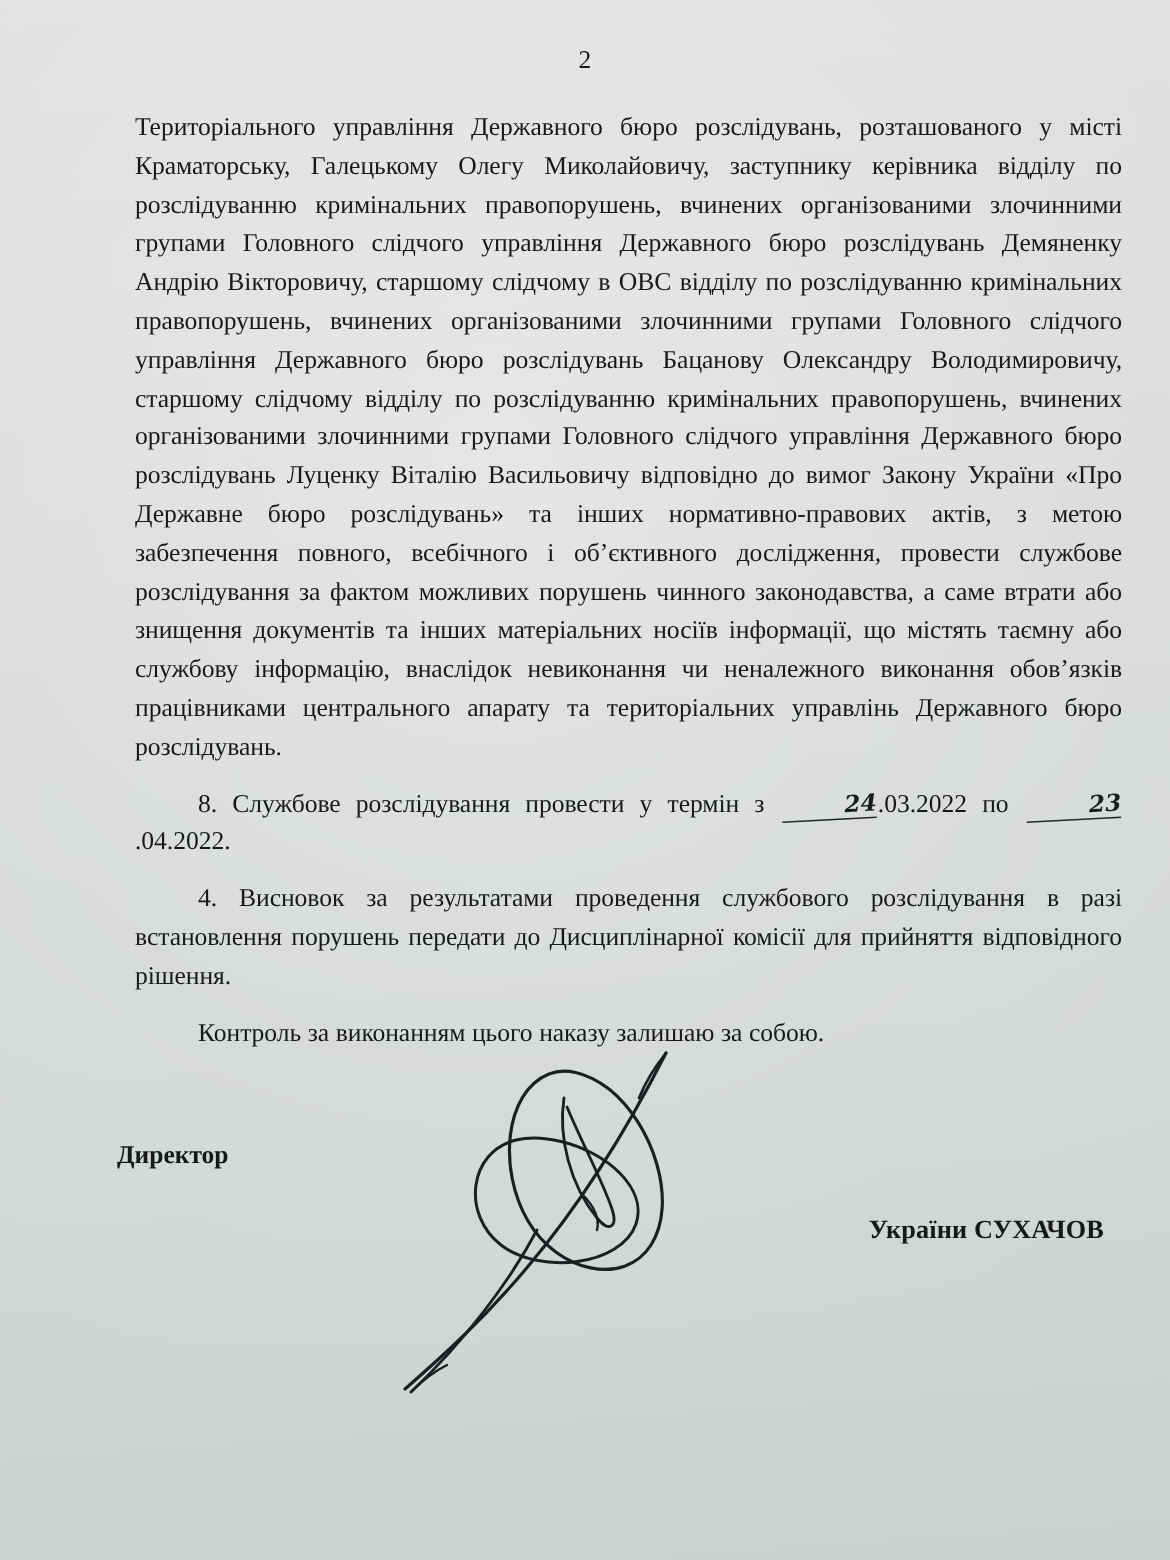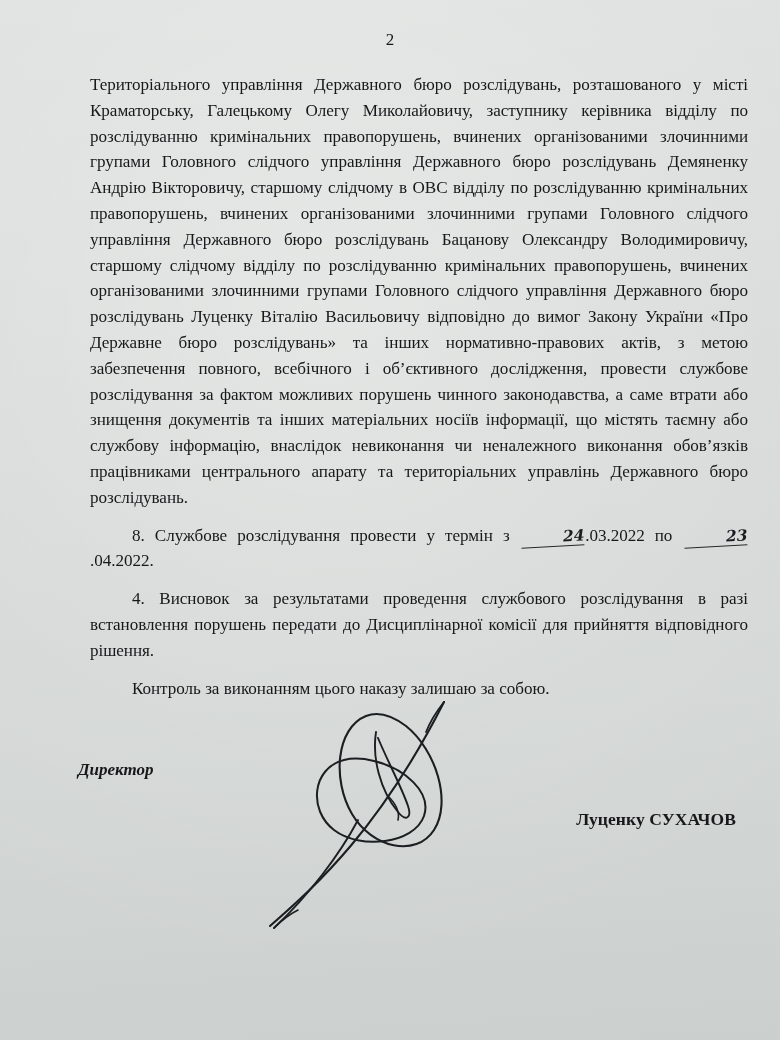--- a/index.html
+++ b/index.html
@@ -85,21 +85,20 @@
   .sig-row {
     display: flex;
     align-items: flex-start;
     justify-content: space-between;
   }
   .sig-left {
     font-weight: 700;
     font-size: 17px;
     line-height: 25px;
     white-space: nowrap;
-    font-style: italic;
   }
   .sig-left div {
     white-space: nowrap;
   }
   .sig-name {
     font-weight: 700;
     font-size: 17.5px;
     line-height: 25px;
     margin-top: 50px;
     white-space: nowrap;
@@ -164,17 +163,17 @@
         <path d="M140 108 C 148 116, 152 124, 150 132" stroke-width="1.6"></path>
       </g>
     </svg>
   </div>
 
   <div class="sig-block">
     <div class="sig-row">
       <div class="sig-left">
         <div>Директор</div>
       </div>
-      <div class="sig-name">Луценку СУХАЧОВ</div>
+      <div class="sig-name">України СУХАЧОВ</div>
     </div>
   </div>
 
 </div>
 
 </body></html>

